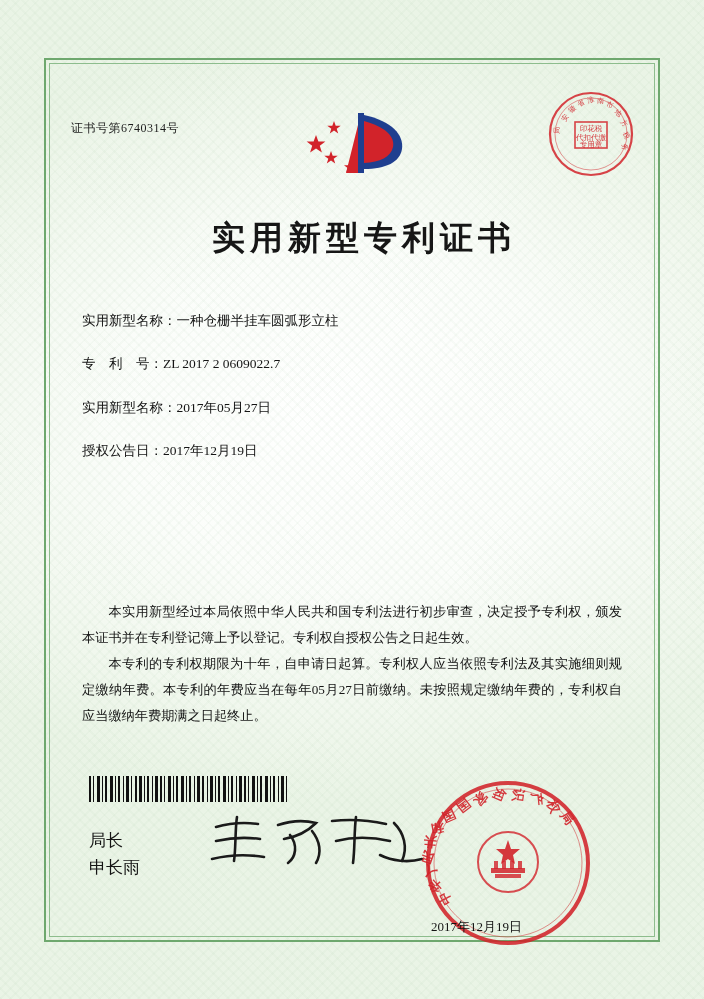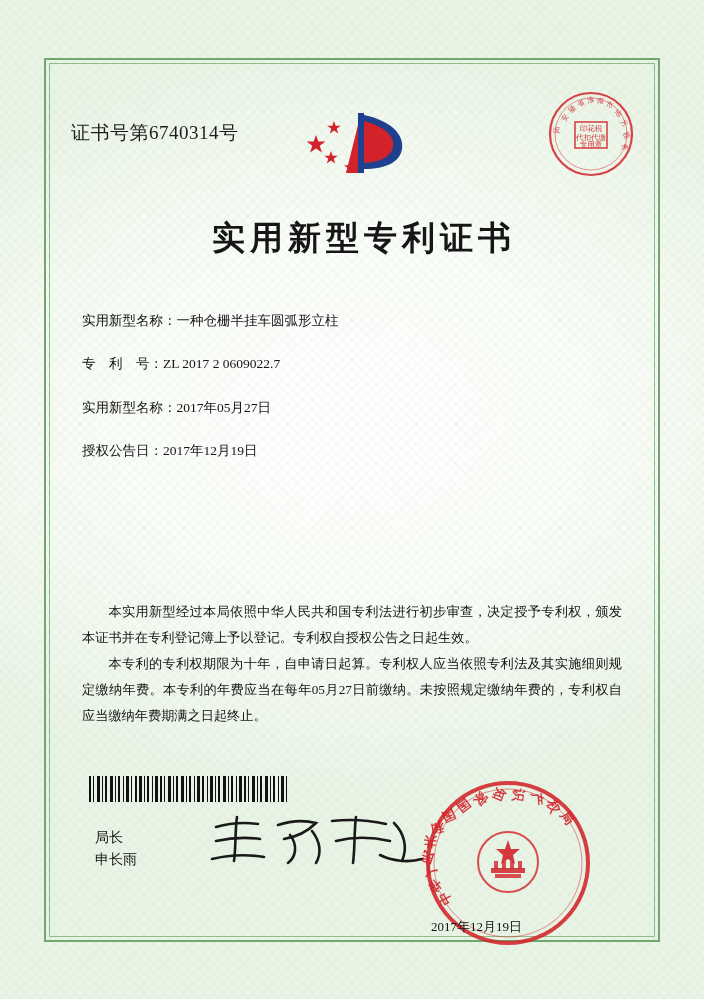--- a/index.html
+++ b/index.html
@@ -60,21 +60,21 @@
     top: 63px;
     width: 606px;
     height: 874px;
   }
 
   
   .cert-no {
     position: absolute;
     left: 22px;
     top: 57px;
-    font-size: 19px;
+    font-size: 12px;
     color: #1c1c1c;
     letter-spacing: 0.5px;
     white-space: nowrap;
   }
 
   
   .logo {
     position: absolute;
     left: 247px;
     top: 44px;
@@ -149,23 +149,23 @@
     position: absolute;
     left: 40px;
     top: 713px;
     width: 198px;
     height: 26px;
   }
 
   
   .director {
     position: absolute;
-    left: 46px;
+    left: 40px;
     top: 764px;
-    font-size: 14px;
+    font-size: 17px;
     line-height: 1.6;
     color: #141414;
   }
   .signature {
     position: absolute;
     left: 155px;
     top: 748px;
     width: 230px;
     height: 62px;
   }

